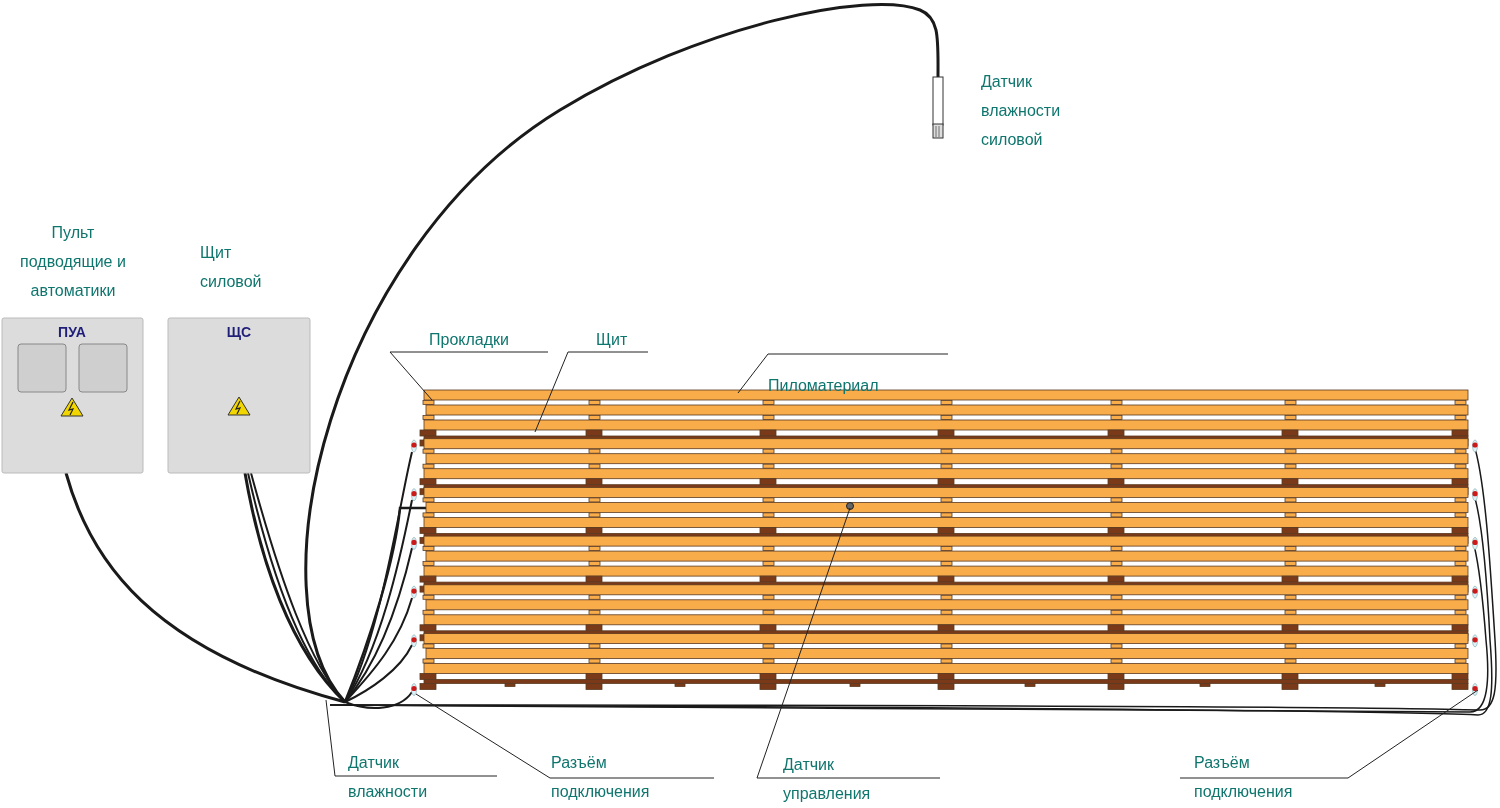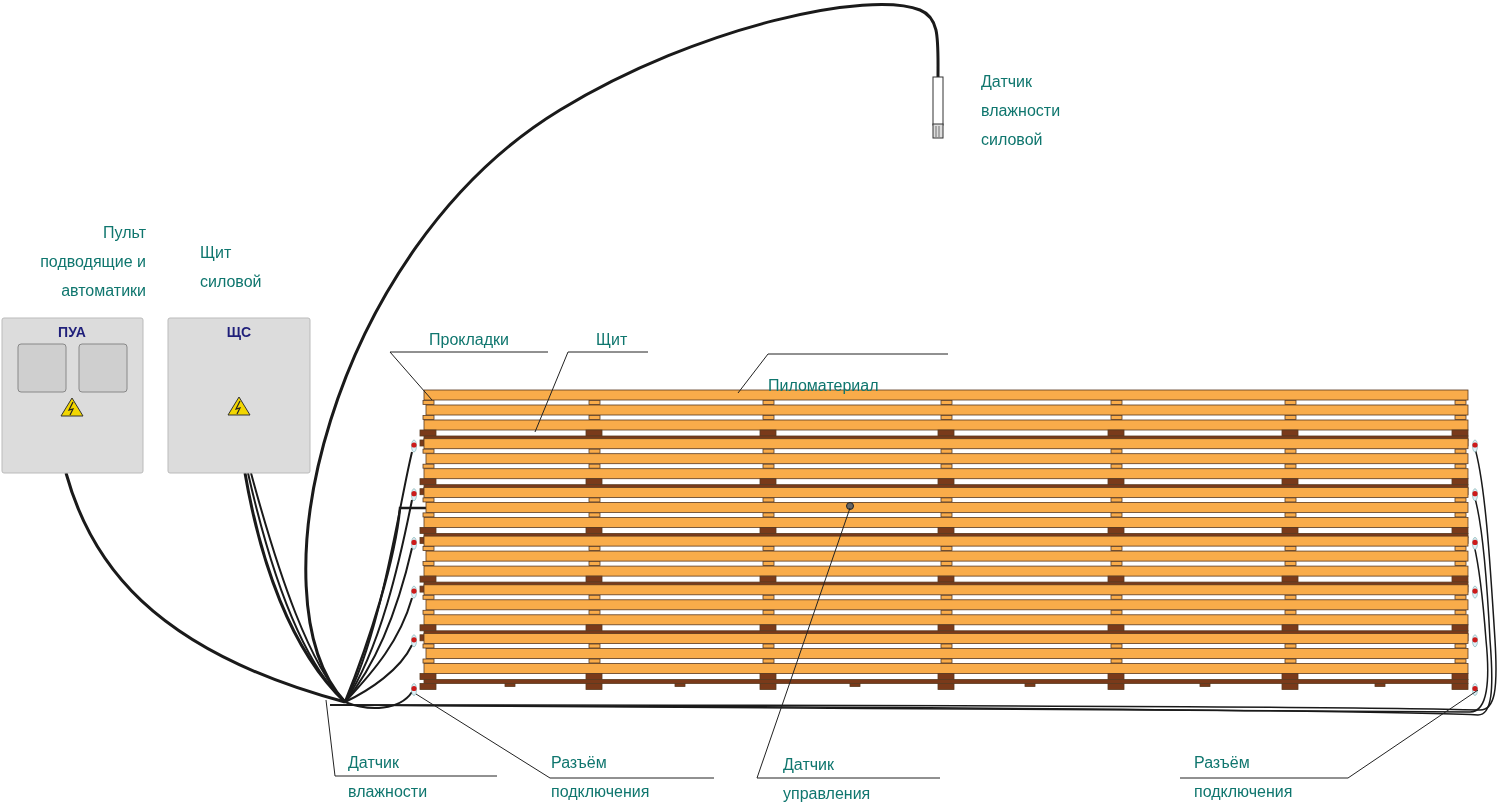--- a/index.html
+++ b/index.html
@@ -318,21 +318,21 @@
     <polyline points="548,352 390,352 432,400"></polyline>
     <polyline points="648,352 568,352 535,432"></polyline>
     <polyline points="948,354 768,354 738,393"></polyline>
     <polyline points="497,776 335,776 326,700"></polyline>
     <polyline points="714,778 550,778 416,694"></polyline>
     <polyline points="940,778 757,778 850,508"></polyline>
     <polyline points="1180,778 1348,778 1478,690"></polyline>
   </g>
 </svg>
 
-<div class="lbl" style="left:0;top:218px;text-align:right;width:146px;">
+<div class="lbl" style="left:0;top:218px;text-align:center;width:146px;">
   <div>Пульт</div>
   <div>подводящие и</div>
   <div>автоматики</div>
 </div>
 <div class="lbl" style="left:200px;top:238px;">
   <div>Щит</div>
   <div>силовой</div>
 </div>
 <div class="lbl" style="left:981px;top:67px;">
   <div>Датчик</div>

